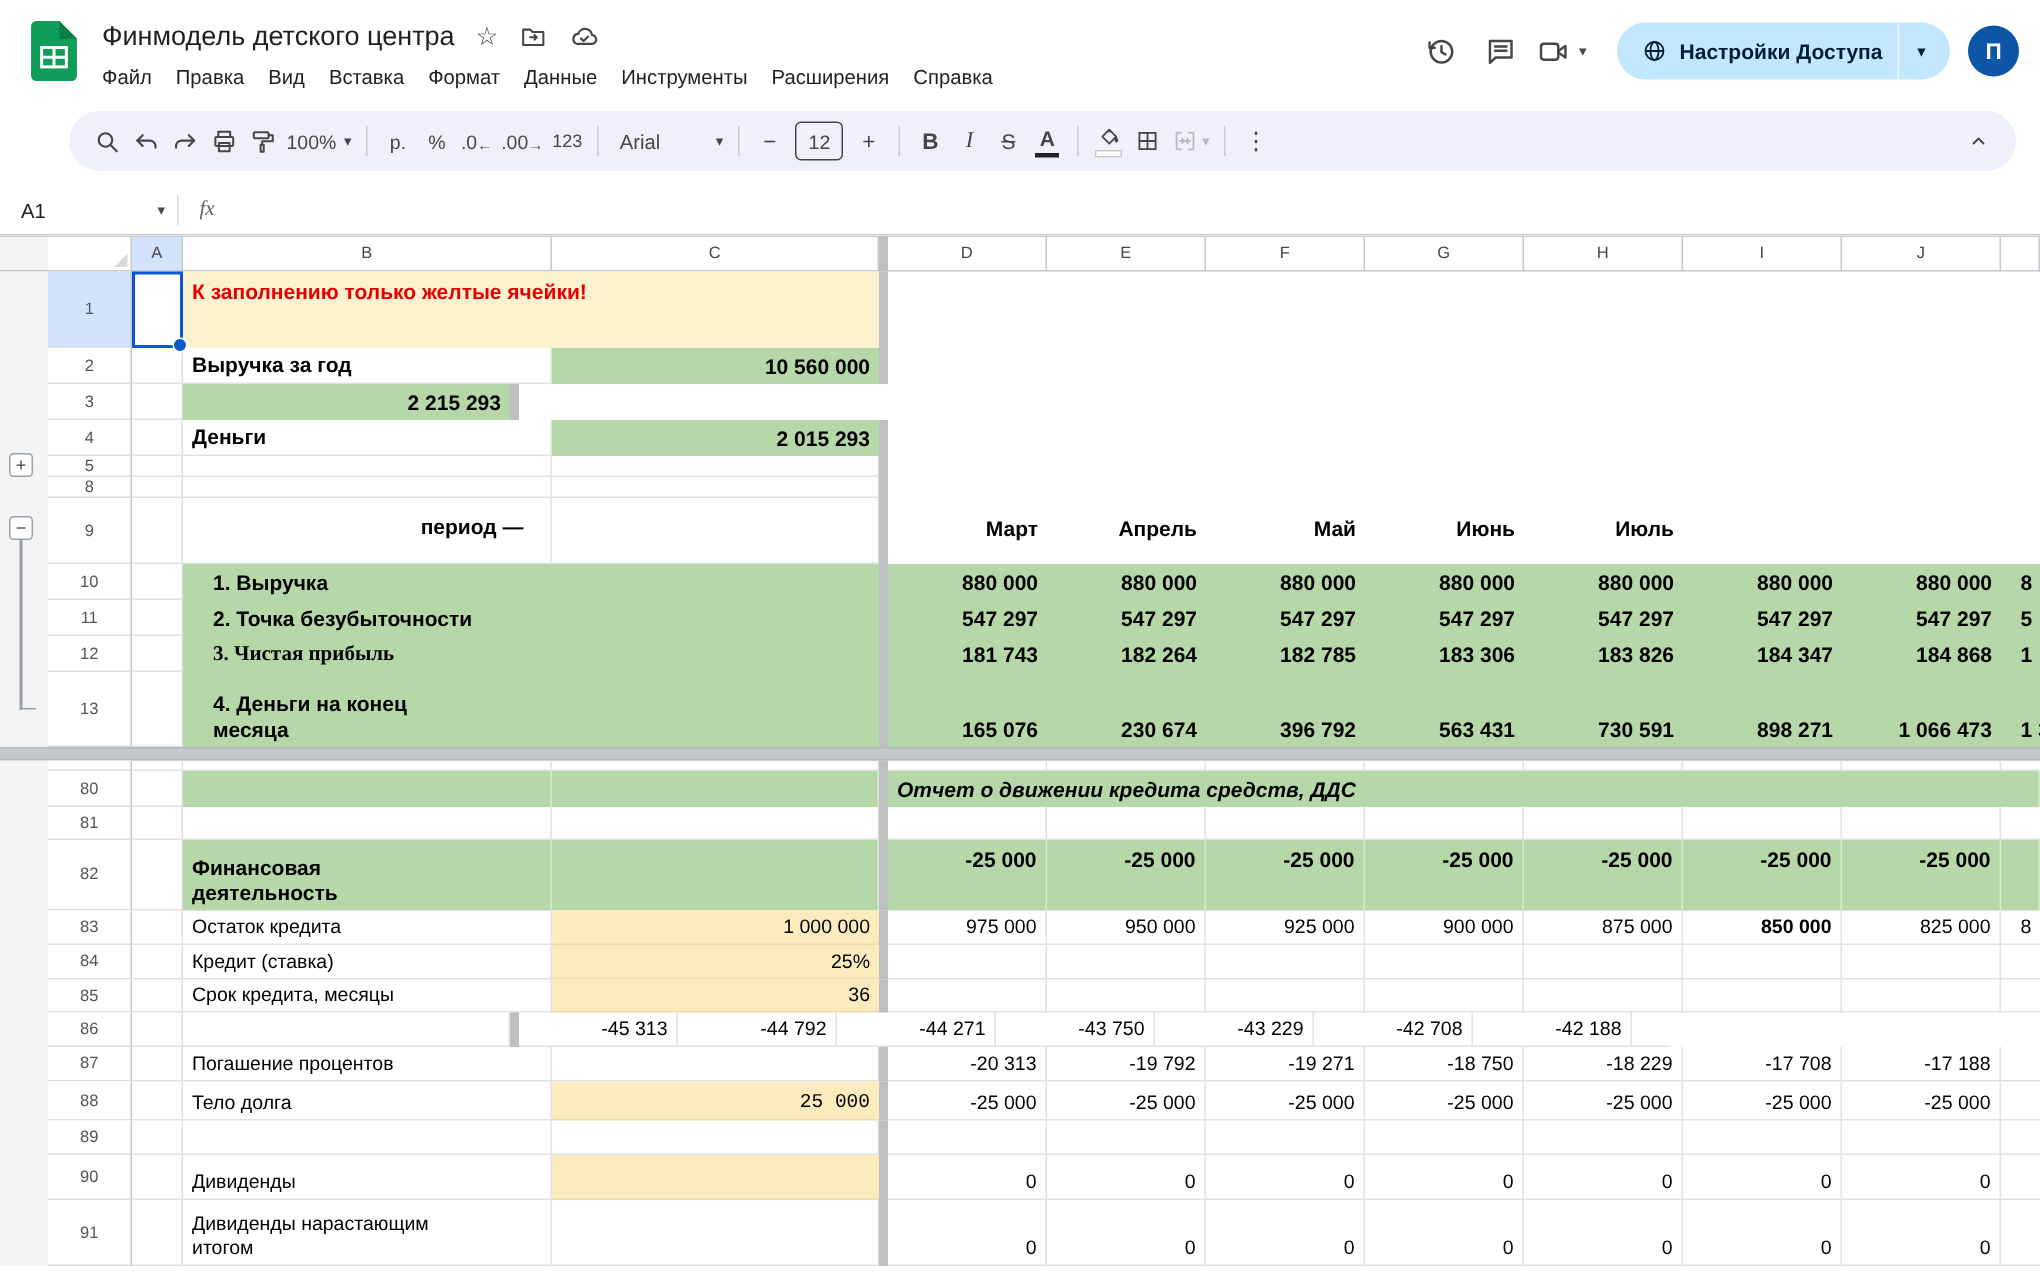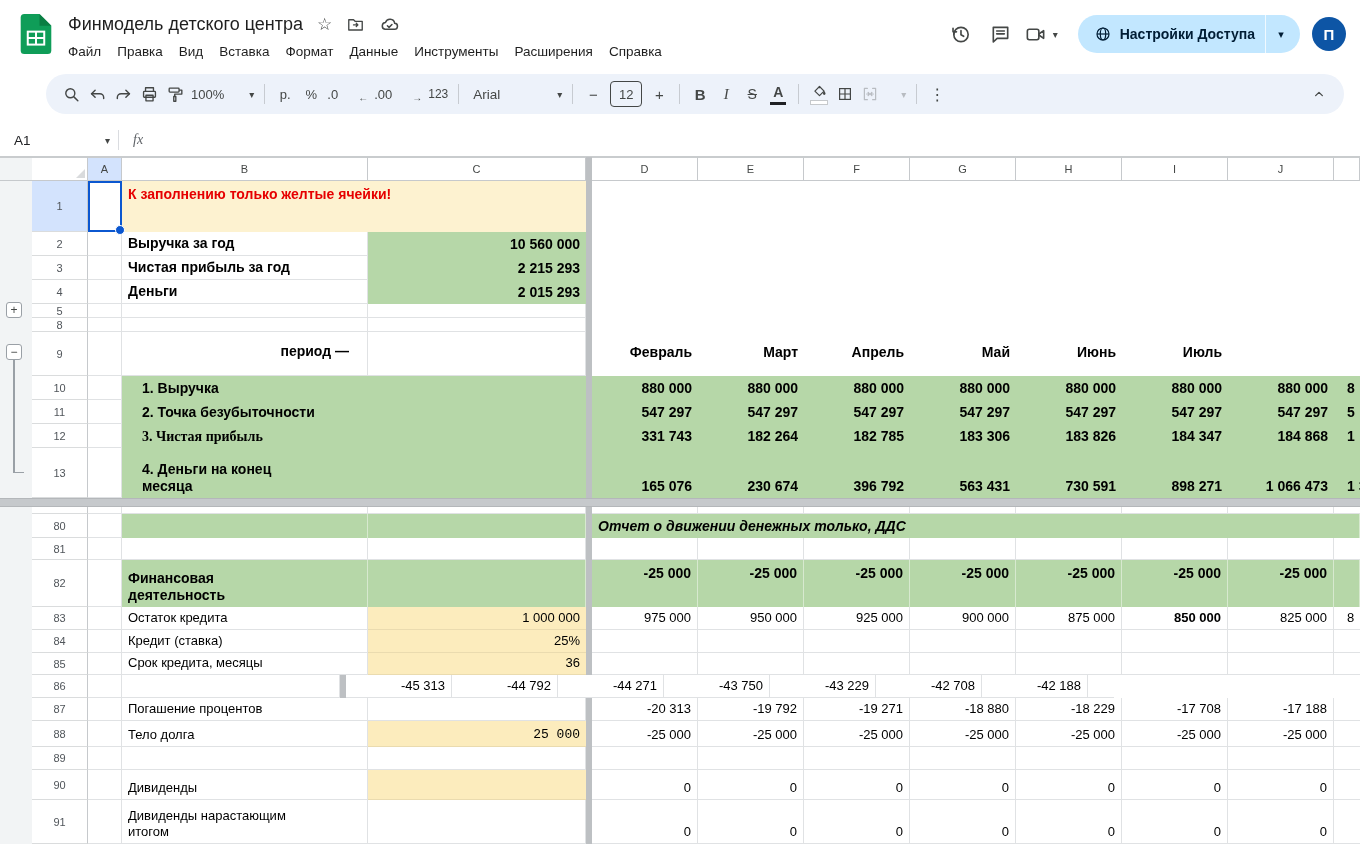--- a/index.html
+++ b/index.html
@@ -21,21 +21,21 @@
   .cam-wrap{display:flex;align-items:center;margin-right:10px;}
   .dd{font-size:10px;color:#444746;margin-left:2px;}
   .share-btn{display:flex;align-items:center;height:38px;background:#c2e7ff;border-radius:19px;padding:0 4px 0 16px;margin-left:10px;cursor:pointer;}
   .share-label{font-size:14px;font-weight:bold;color:#001d35;margin:0 10px 0 8px;}
   .share-sep{width:1px;height:38px;background:rgba(255,255,255,.75);}
   .share-caret{width:30px;text-align:center;font-size:11px;color:#001d35;}
   .avatar{width:34px;height:34px;border-radius:50%;background:#0d55a5;color:#fff;font-size:15px;font-weight:bold;display:flex;align-items:center;justify-content:center;margin-left:12px;cursor:pointer;}
 
   
   .toolbar{height:40px;background:#edf2fa;border-radius:22px;margin:4px 16px 10px 46px;display:flex;align-items:center;padding:0 12px;}
-  .tb{height:28px;min-width:26px;border:none;background:transparent;border-radius:4px;color:#444746;display:flex;align-items:center;justify-content:center;font-family:"Liberation Sans",sans-serif;font-size:13px;cursor:pointer;padding:0 3px;gap:20px;}
+  .tb{height:28px;min-width:26px;border:none;background:transparent;border-radius:4px;color:#444746;display:flex;align-items:center;justify-content:center;font-family:"Liberation Sans",sans-serif;font-size:13px;cursor:pointer;padding:0 3px;}
   .sep{width:1px;height:20px;background:#c7cbd1;margin:0 7px;}
   .zoom-lbl{font-size:13px;color:#444746;margin-right:3px;}
   .font-lbl{font-size:13.5px;color:#444746;width:62px;text-align:left;padding-left:4px;}
   .size-box{width:30px;height:24px;border:1px solid #444746;border-radius:4px;font-size:13px;color:#444746;display:flex;align-items:center;justify-content:center;margin:0 4px;}
   .tb.bold-b{font-weight:bold;font-size:15px;}
   .tb.ital{font-style:italic;font-size:15px;font-family:"Liberation Serif",serif;}
   .a-color{position:relative;font-size:14px;font-weight:bold;}
   .a-color .bar{position:absolute;left:5px;right:5px;bottom:3px;height:3.5px;background:#202124;}
   .fill-ic{position:relative;}
   .fill-ic .bar{position:absolute;left:4px;right:4px;bottom:3px;height:3.5px;background:#fff;border:.5px solid #c6c9cc;}
@@ -308,21 +308,20 @@
       <div class="gbox cell bd" style="width: 34px;"></div>
       <div class="gbox cell l bd bold" style="width: 246px;">Выручка за год</div>
       <div class="gbox cell r green bold" style="width: 218px;">10 560 000</div>
       <div class="gbox vbar" style="width: 6px;"></div>
       <div class="gbox cell nb" style="width: 768px;"></div>
     </div>
     <div class="grow" style="height: 24px;">
       <div class="gbox gut" style="width: 32px;"></div>
       <div class="gbox rnum" style="width: 56px;">3</div>
       <div class="gbox cell bd" style="width: 34px;"></div>
-      <div class="gbox cell l bd bold" style="width: 246px;">Чистая прибыль за год</div>
       <div class="gbox cell r green bold" style="width: 218px;">2 215 293</div>
       <div class="gbox vbar" style="width: 6px;"></div>
       <div class="gbox cell nb" style="width: 768px;"></div>
     </div>
     <div class="grow" style="height: 24px;">
       <div class="gbox gut" style="width: 32px;"></div>
       <div class="gbox rnum" style="width: 56px;">4</div>
       <div class="gbox cell bd" style="width: 34px;"></div>
       <div class="gbox cell l bd bold" style="width: 246px;">Деньги</div>
       <div class="gbox cell r green bold" style="width: 218px;">2 015 293</div>
@@ -347,21 +346,20 @@
       <div class="gbox vbar" style="width: 6px;"></div>
       <div class="gbox cell nb" style="width: 768px;"></div>
     </div>
     <div class="grow" style="height: 44px;">
       <div class="gbox gut" style="width: 32px;"></div>
       <div class="gbox rnum" style="width: 56px;">9</div>
       <div class="gbox cell bd" style="width: 34px;"></div>
       <div class="gbox cell bd bold mid r per" style="width: 246px;">период —</div>
       <div class="gbox cell r bd" style="width: 218px;"></div>
       <div class="gbox vbar" style="width: 6px;"></div>
-      <div class="gbox cell nb bold mid r" style="width: 106px;">Февраль</div>
       <div class="gbox cell nb bold mid r" style="width: 106px;">Март</div>
       <div class="gbox cell nb bold mid r" style="width: 106px;">Апрель</div>
       <div class="gbox cell nb bold mid r" style="width: 106px;">Май</div>
       <div class="gbox cell nb bold mid r" style="width: 106px;">Июнь</div>
       <div class="gbox cell nb bold mid r" style="width: 106px;">Июль</div>
       <div class="gbox cell nb" style="width: 26px;"></div>
     </div>
     <div class="grow" style="height: 24px;">
       <div class="gbox gut" style="width: 32px;"></div>
       <div class="gbox rnum" style="width: 56px;">10</div>
@@ -394,21 +392,21 @@
       <div class="gbox cell r green bold" style="width: 106px;">547 297</div>
       <div class="gbox cell kpad green bold" style="width: 26px;">5</div>
     </div>
     <div class="grow" style="height: 24px;">
       <div class="gbox gut" style="width: 32px;"></div>
       <div class="gbox rnum" style="width: 56px;">12</div>
       <div class="gbox cell bd" style="width: 34px;"></div>
       <div class="gbox cell green l bold" style="width: 246px; font-family: Liberation Serif, serif;">3. Чистая прибыль</div>
       <div class="gbox cell green r" style="width: 218px;"></div>
       <div class="gbox vbar" style="width: 6px;"></div>
-      <div class="gbox cell r green bold" style="width: 106px;">331 743</div>
+      <div class="gbox cell r green bold" style="width: 106px;">181 743</div>
       <div class="gbox cell r green bold" style="width: 106px;">182 264</div>
       <div class="gbox cell r green bold" style="width: 106px;">182 785</div>
       <div class="gbox cell r green bold" style="width: 106px;">183 306</div>
       <div class="gbox cell r green bold" style="width: 106px;">183 826</div>
       <div class="gbox cell r green bold" style="width: 106px;">184 347</div>
       <div class="gbox cell r green bold" style="width: 106px;">184 868</div>
       <div class="gbox cell kpad green bold" style="width: 26px;">1</div>
     </div>
     <div class="grow" style="height: 50px;">
       <div class="gbox gut" style="width: 32px;"></div>
@@ -444,21 +442,21 @@
       <div class="gbox cell bd" style="width: 106px;"></div>
       <div class="gbox cell bb" style="width: 26px;"></div>
     </div>
     <div class="grow" style="height: 24px;">
       <div class="gbox gut" style="width: 32px;"></div>
       <div class="gbox rnum" style="width: 56px;">80</div>
       <div class="gbox cell bd" style="width: 34px;"></div>
       <div class="gbox cell green-b l bold" style="width: 246px;"></div>
       <div class="gbox cell green-b r" style="width: 218px;"></div>
       <div class="gbox vbar" style="width: 6px;"></div>
-      <div class="gbox cell green-b bold it l" style="width: 768px;">Отчет о движении денежных только, ДДС</div>
+      <div class="gbox cell green-b bold it l" style="width: 768px;">Отчет о движении кредита средств, ДДС</div>
     </div>
     <div class="grow" style="height: 22px;">
       <div class="gbox gut" style="width: 32px;"></div>
       <div class="gbox rnum" style="width: 56px;">81</div>
       <div class="gbox cell bd" style="width: 34px;"></div>
       <div class="gbox cell l bd" style="width: 246px;"></div>
       <div class="gbox cell r bd" style="width: 218px;"></div>
       <div class="gbox vbar" style="width: 6px;"></div>
       <div class="gbox cell bd" style="width: 106px;"></div>
       <div class="gbox cell bd" style="width: 106px;"></div>
@@ -552,21 +550,21 @@
     <div class="grow" style="height: 23px;">
       <div class="gbox gut" style="width: 32px;"></div>
       <div class="gbox rnum" style="width: 56px;">87</div>
       <div class="gbox cell bd" style="width: 34px;"></div>
       <div class="gbox cell l bd" style="width: 246px;">Погашение процентов</div>
       <div class="gbox cell r bd" style="width: 218px;"></div>
       <div class="gbox vbar" style="width: 6px;"></div>
       <div class="gbox cell r bd" style="width: 106px;">-20 313</div>
       <div class="gbox cell r bd" style="width: 106px;">-19 792</div>
       <div class="gbox cell r bd" style="width: 106px;">-19 271</div>
-      <div class="gbox cell r bd" style="width: 106px;">-18 880</div>
+      <div class="gbox cell r bd" style="width: 106px;">-18 750</div>
       <div class="gbox cell r bd" style="width: 106px;">-18 229</div>
       <div class="gbox cell r bd" style="width: 106px;">-17 708</div>
       <div class="gbox cell r bd" style="width: 106px;">-17 188</div>
       <div class="gbox cell kpad bb" style="width: 26px;"></div>
     </div>
     <div class="grow" style="height: 26px;">
       <div class="gbox gut" style="width: 32px;"></div>
       <div class="gbox rnum" style="width: 56px;">88</div>
       <div class="gbox cell bd" style="width: 34px;"></div>
       <div class="gbox cell l bd" style="width: 246px;">Тело долга</div>

